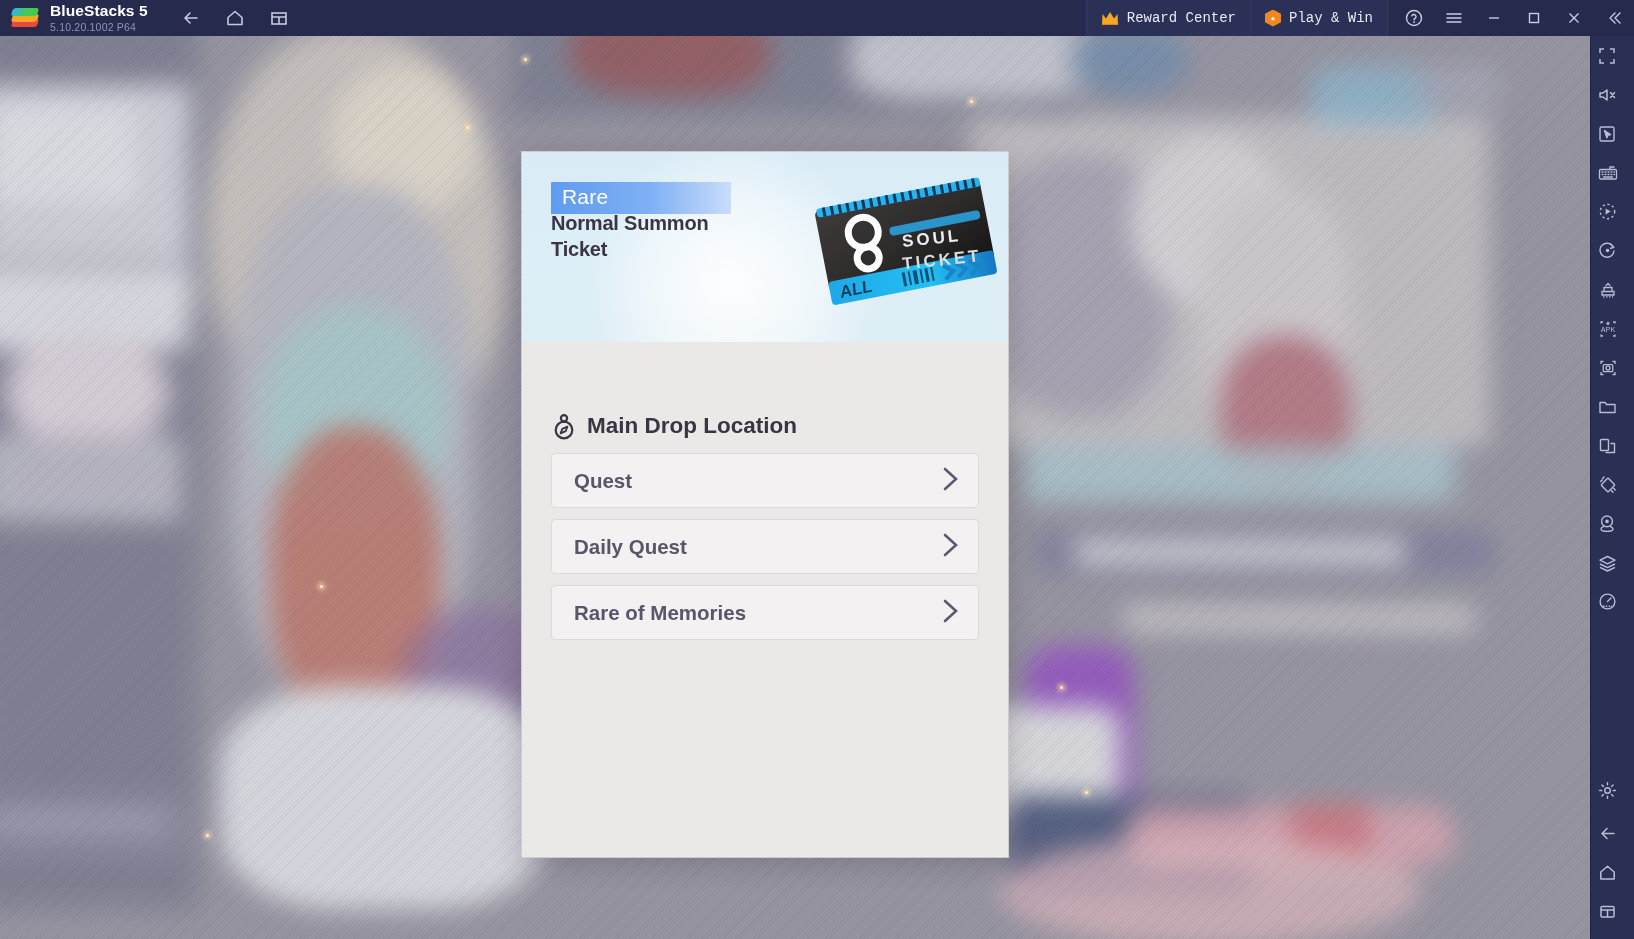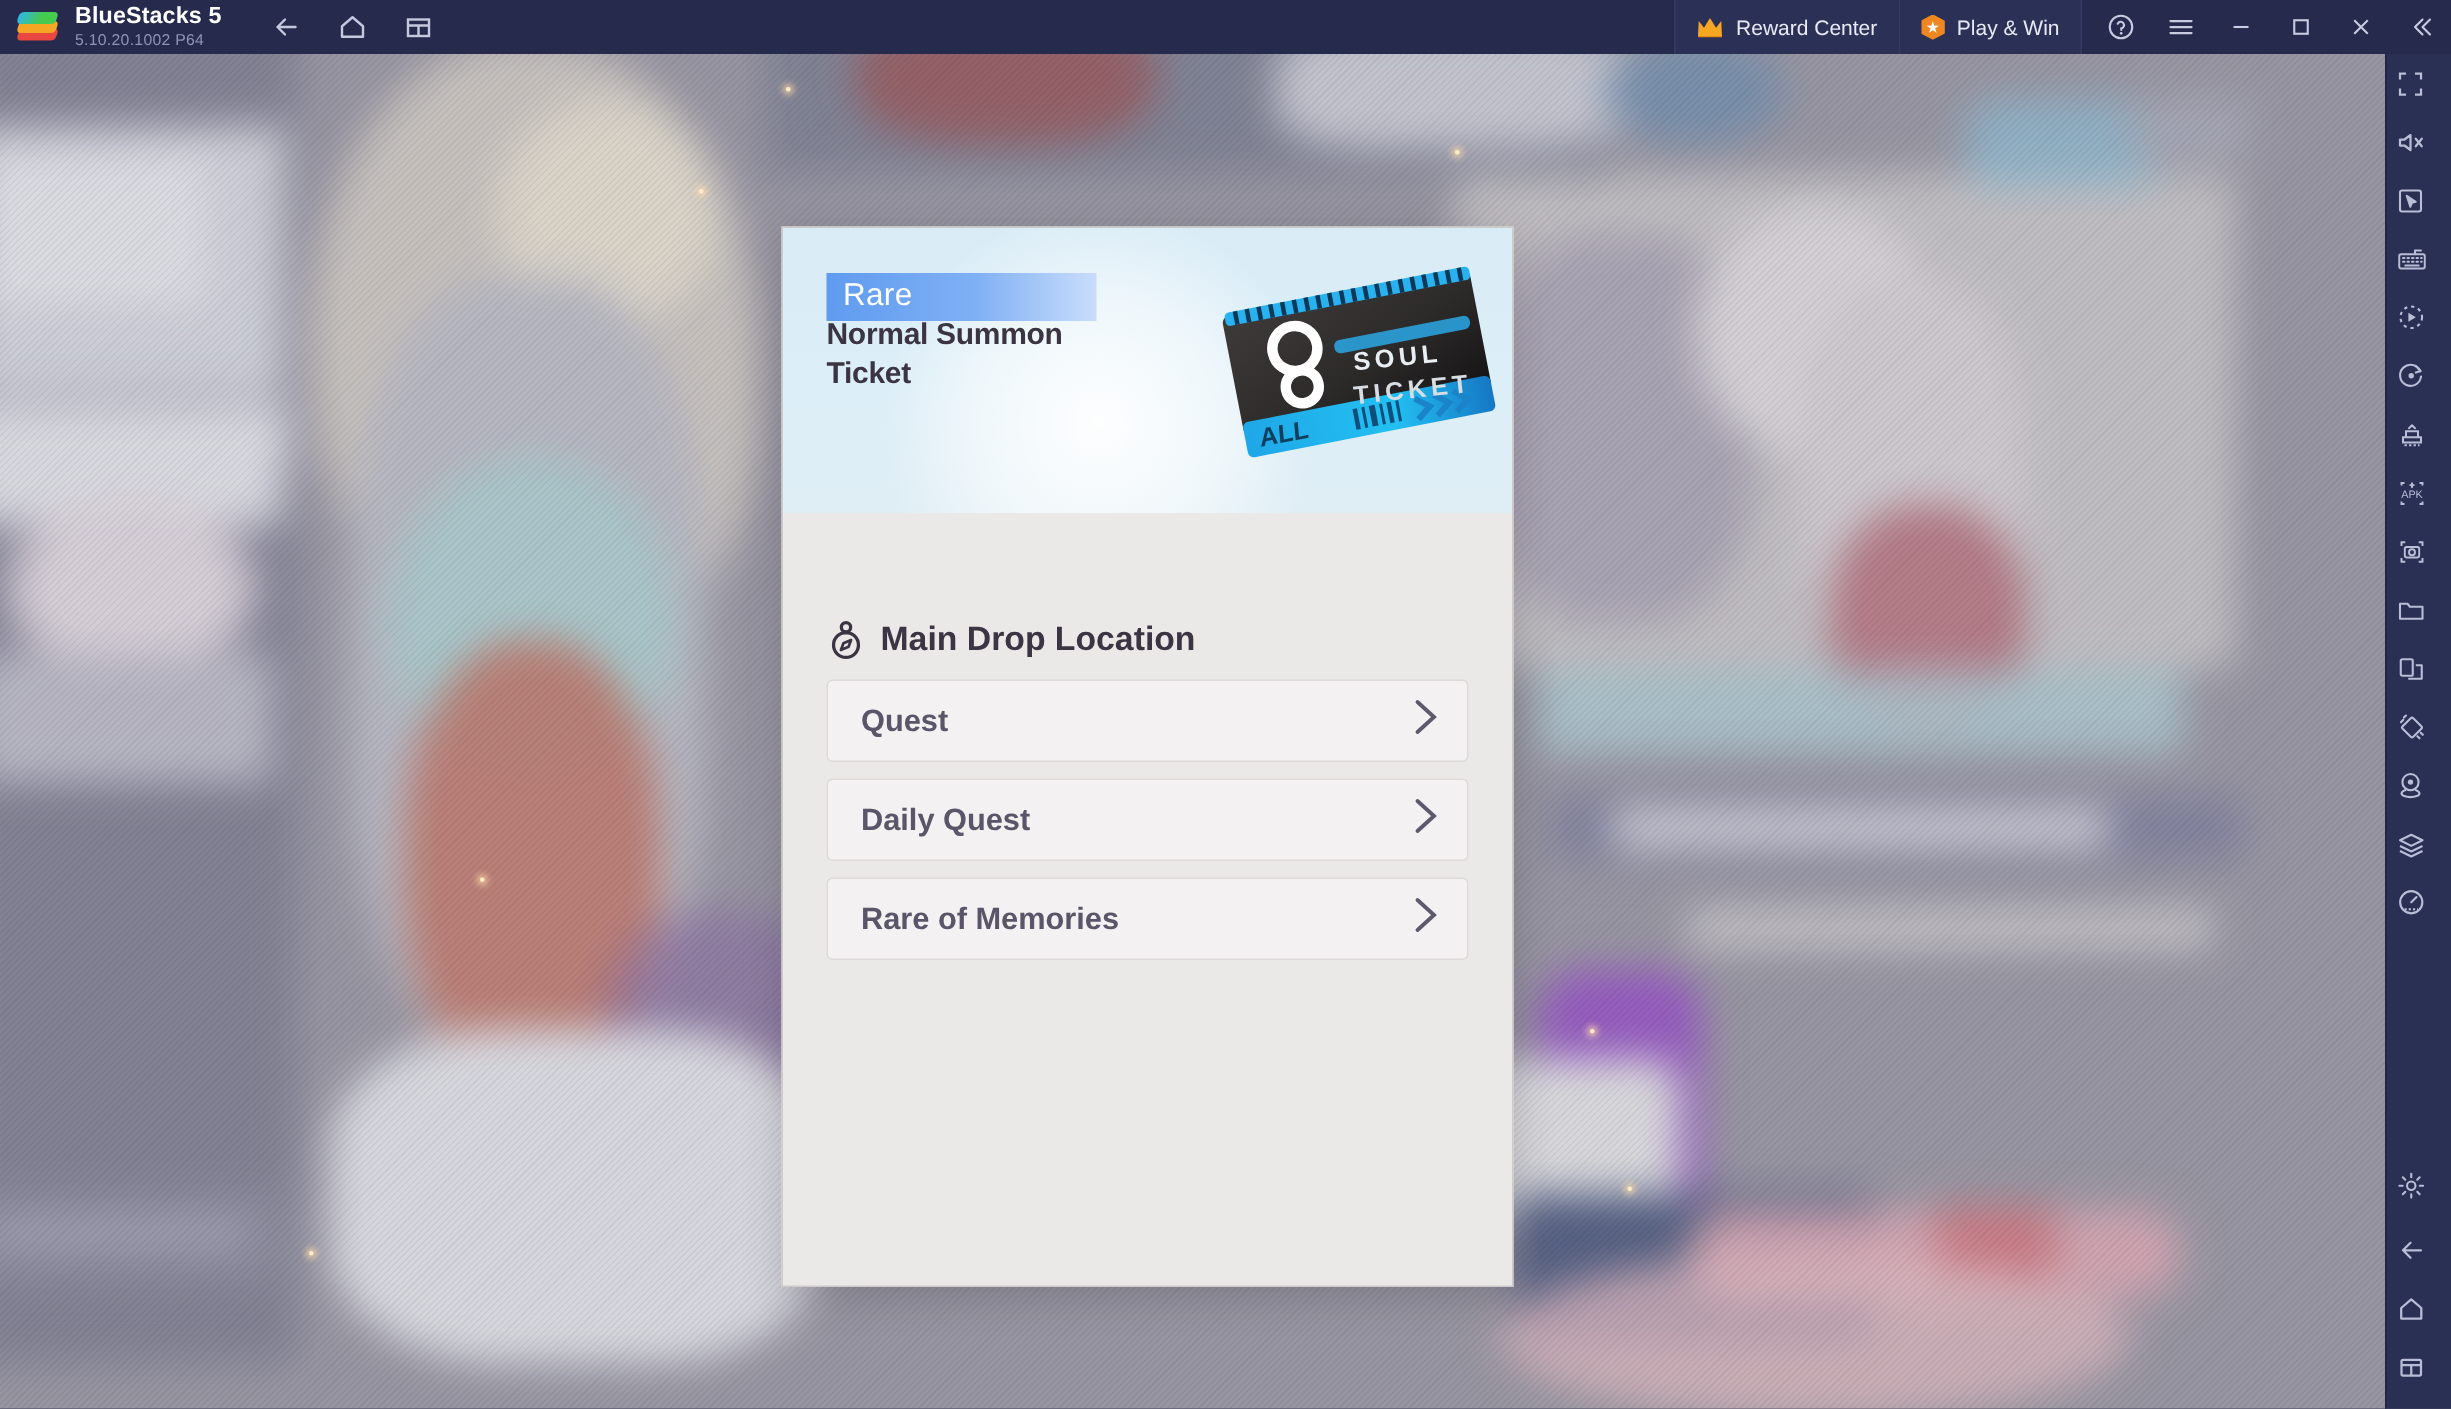--- a/index.html
+++ b/index.html
@@ -40,20 +40,21 @@
   }
   .tb-ic svg { display:block; }
 
   .tb-right { margin-left: auto; display: flex; align-items: center; height: 36px; }
   .tb-pill {
     display: flex; align-items: center; gap: 8px;
     height: 36px; padding: 0 14px;
     color: #e8eaf5; font-size: 14px; cursor: pointer;
     border-left: 1px solid #343a63; border-right: 1px solid #343a63;
     background: #2b3156;
+    font-family: Liberation Mono, monospace;
   }
   .tb-pill + .tb-pill { border-left: none; }
   .crown { width: 18px; height: 14px; position: relative; display:block; }
   .hex { width: 16px; height: 17px; background: #f0861f;
          clip-path: polygon(50% 0,100% 25%,100% 75%,50% 100%,0 75%,0 25%);
          display:flex;align-items:center;justify-content:center; }
   .hex b { color:#fff; font-size: 9px; }
   .win-btns { display: flex; align-items: center; margin-left: 6px; }
   .win-b {
     width: 40px; height: 36px; display: flex; align-items: center; justify-content: center;

